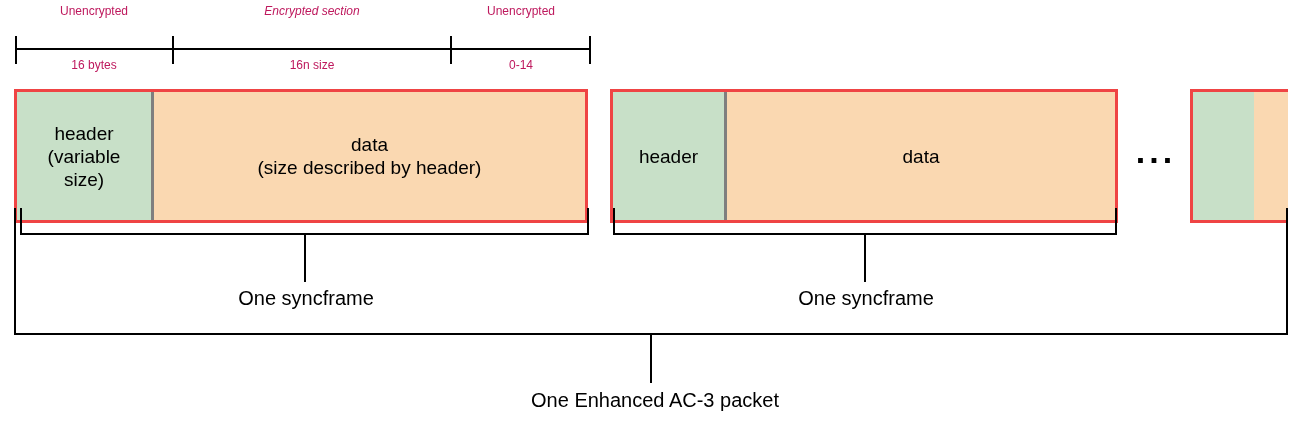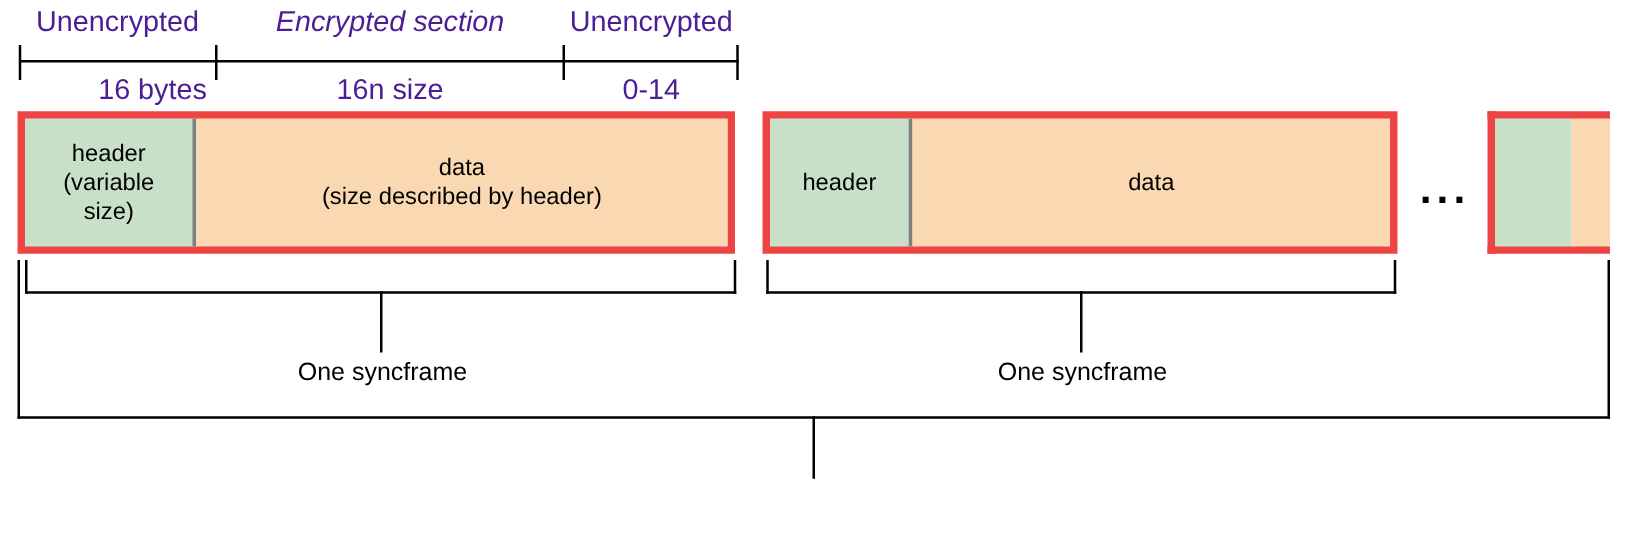--- a/index.html
+++ b/index.html
@@ -4,25 +4,25 @@
 <style>
   html,body { margin:0; padding:0; background:#ffffff; }
   .diagram {
     position:relative; width:1302px; height:434px;
     font-family:"Liberation Sans", sans-serif; color:#000; background:#fff;
     overflow:hidden;
   }
   .line { position:absolute; background:#000; }
   .rlabel {
     position:absolute; transform:translateX(-50%);
-    font-size:23px; white-space:nowrap; color:#4c1d95;
+    font-size:12px; white-space:nowrap; color:#be185d;
   }
   .box {
-    position:absolute; top:89px; height:114px;
-    border:6px solid #ef4444; box-sizing:border-box;
+    position:absolute; top:89px; height:134px;
+    border:3px solid #ef4444; box-sizing:border-box;
     display:flex;
   }
   .box.cut { border-right:none; }
   .cell {
     display:flex; align-items:center; justify-content:center;
     text-align:center; font-size:19px; line-height:23px;
     white-space:pre-line;
   }
   .green  { background:#c8e0c8; }
   .orange { background:#fad8b1; }
@@ -45,21 +45,21 @@
     <span class="rlabel" style="left:94px;  top:4px;">Unencrypted</span>
     <span class="rlabel" style="left:312px; top:4px;font-style:italic;">Encrypted section</span>
     <span class="rlabel" style="left:521px; top:4px;">Unencrypted</span>
 
     <div class="line" style="left:16px; top:48px; width:575px; height:2px;"></div>
     <div class="line" style="left:15px;  top:36px; width:2px; height:28px;"></div>
     <div class="line" style="left:172px; top:36px; width:2px; height:28px;"></div>
     <div class="line" style="left:450px; top:36px; width:2px; height:28px;"></div>
     <div class="line" style="left:589px; top:36px; width:2px; height:28px;"></div>
 
-    <span class="rlabel" style="left:94px;  top:58px;margin-left:28px;">16 bytes</span>
+    <span class="rlabel" style="left:94px;  top:58px;">16 bytes</span>
     <span class="rlabel" style="left:312px; top:58px;">16n size</span>
     <span class="rlabel" style="left:521px; top:58px;">0-14</span>
   </div>
 
   <div class="box" style="left:14px; width:574px;">
     <div class="cell green divider" style="width:134px; flex:none;">header
 (variable
 size)</div>
     <div class="cell orange" style="flex:1;">data
 (size described by header)</div>
@@ -92,14 +92,15 @@
     <div class="line" style="left:864px;  top:233px; width:2px; height:49px;"></div>
   </div>
   <span class="caption" style="left:866px; top:287px;">One syncframe</span>
 
   <div>
     <div class="line" style="left:14px;   top:208px; width:2px; height:127px;"></div>
     <div class="line" style="left:1286px; top:208px; width:2px; height:127px;"></div>
     <div class="line" style="left:14px;   top:333px; width:1274px; height:2px;"></div>
     <div class="line" style="left:650px;  top:333px; width:2px; height:50px;"></div>
   </div>
+  <span class="caption" style="left:655px; top:389px;">One Enhanced AC-3 packet</span>
 
 </div>
 
 </body></html>

